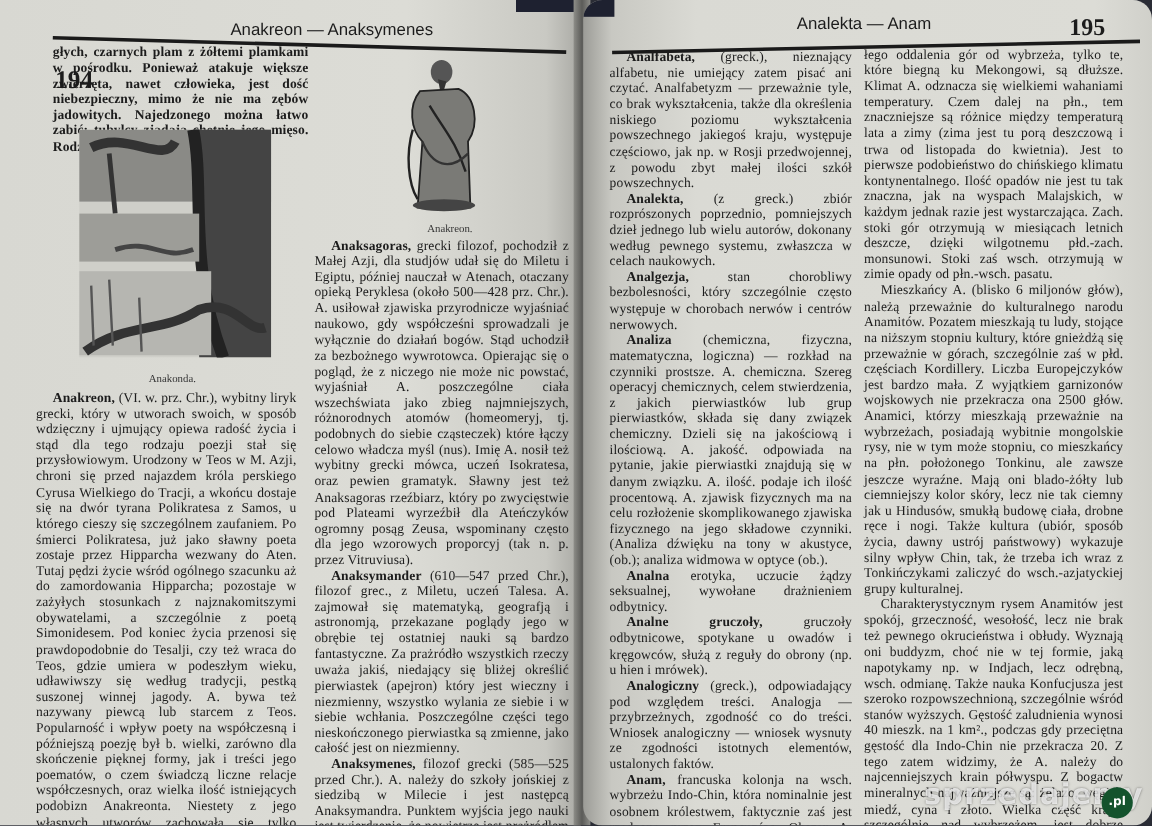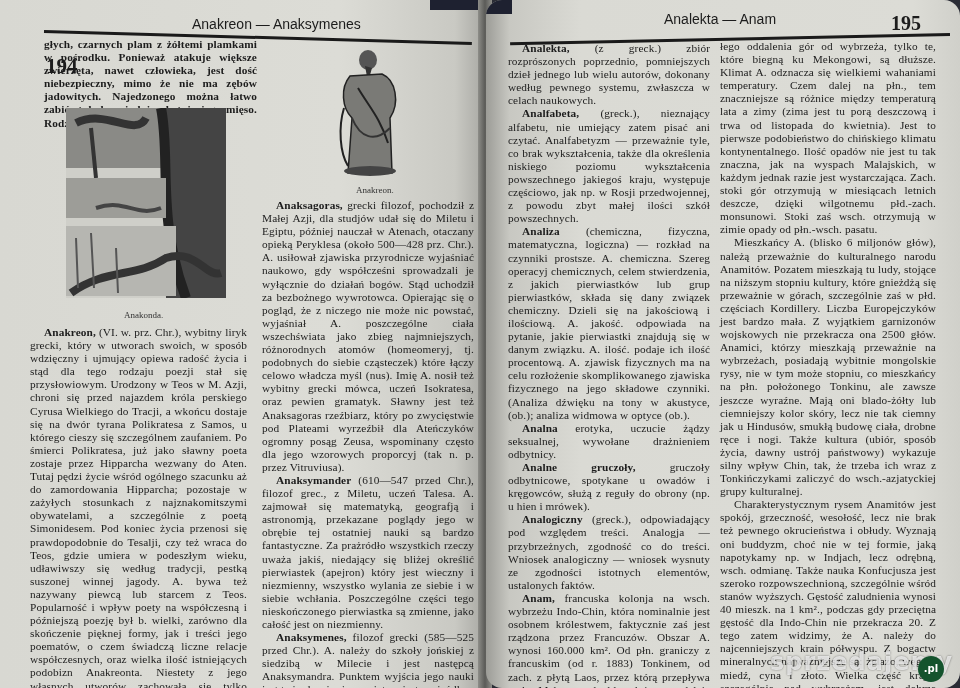--- a/index.html
+++ b/index.html
@@ -76,22 +76,23 @@
 
 <div class="spine"></div>
 
 <div class="page right">
   <div class="corner-dark" style="left:0;width:26px;height:14px;"></div>
   <div class="hdr" style="left:178px;top:11px;font-size:14px;font-weight:normal;font-family:'Liberation Sans',sans-serif;">Analekta — Anam</div>
   <div class="hdr" style="left:405px;top:12px;font-size:20px;">195</div>
   <div class="rule" style="left:24px;top:33px;width:440px;transform:rotate(-1.2deg);transform-origin:right;"></div>
 
   <div class="col" style="left:22px;top:42px;width:202px;">
+    <p><b>Analfabeta,</b><span> (greck.), nieznający alfabetu, nie umiejący zatem pisać ani czytać. Analfabetyzm — przeważnie tyle, co brak wykształcenia, także dla określenia niskiego poziomu wykształcenia powszechnego jakiegoś kraju, występuje częściowo, jak np. w Rosji przedwojennej, z powodu zbyt małej ilości szkół powszechnych.</span></p>
     <p><b>Analekta,</b><span> (z greck.) zbiór rozprószonych poprzednio, pomniejszych dzieł jednego lub wielu autorów, dokonany według pewnego systemu, zwłaszcza w celach naukowych.</span></p>
-    <p><b>Analfabeta,</b><span> (greck.), nieznający alfabetu, nie umiejący zatem pisać ani czytać. Analfabetyzm — przeważnie tyle, co brak wykształcenia, także dla określenia niskiego poziomu wykształcenia powszechnego jakiegoś kraju, występuje częściowo, jak np. w Rosji przedwojennej, z powodu zbyt małej ilości szkół powszechnych.</span></p>
+    <p><b>Analgezja,</b><span> stan chorobliwy bezbolesności, który szczególnie często występuje w chorobach nerwów i centrów nerwowych.</span></p>
     <p><b>Analiza</b><span> (chemiczna, fizyczna, matematyczna, logiczna) — rozkład na czynniki prostsze. A. chemiczna. Szereg operacyj chemicznych, celem stwierdzenia, z jakich pierwiastków lub grup pierwiastków, składa się dany związek chemiczny. Dzieli się na jakościową i ilościową. A. jakość. odpowiada na pytanie, jakie pierwiastki znajdują się w danym związku. A. ilość. podaje ich ilość procentową. A. zjawisk fizycznych ma na celu rozłożenie skomplikowanego zjawiska fizycznego na jego składowe czynniki. (Analiza dźwięku na tony w akustyce, (ob.); analiza widmowa w optyce (ob.).</span></p>
     <p><b>Analna</b><span> erotyka, uczucie żądzy seksualnej, wywołane drażnieniem odbytnicy.</span></p>
     <p><b>Analne gruczoły,</b><span> gruczoły odbytnicowe, spotykane u owadów i kręgowców, służą z reguły do obrony (np. u hien i mrówek).</span></p>
     <p><b>Analogiczny</b><span> (greck.), odpowiadający pod względem treści. Analogja — przybrzeżnych, zgodność co do treści. Wniosek analogiczny — wniosek wysnuty ze zgodności istotnych elementów, ustalonych faktów.</span></p>
     <p><b>Anam,</b><span> francuska kolonja na wsch. wybrzeżu Indo-Chin, która nominalnie jest osobnem królestwem, faktycznie zaś jest rządzona przez Francuzów. Obszar A. wynosi 160.000 km². Od płn. graniczy z francuskim (od r. 1883) Tonkinem, od zach. z płytą Laos, przez którą przepływa rzeka Mekong, od płd. z leżącą w delcie Mekongu Kochinchiną, a od wsch. z morzem Płd.-Chińskiem. Głównem pasmem górskiem tego kraju jest Kordillera Anamska, ciągnąca się z chińskiego kraju Yinnanu, która skręca między Songkoi a Mekongiem, na płd.-wsch., tworząc tu wsch. łańcuch Indo-chińskiego systemu górskiego. Aż do 14° szerokości płn. biegnie to pasmo w pewnej odległości od wybrzeża, które jest płaskie i nie bardzo rozwinięte. Dalej na płd. zmienia ono swój kierunek i wyginając się ku płd., zbliża się do wybrzeża, które jest też z tego powodu bardzo strome. Góry te osiągają w A. bardzo często wysokość ponad 2000 m., a miejscami wznoszą się nawet ponad 2500 m., na płd. jednak obniżają się. Są one prawdopodobnie starym kadłubem, który wznosi się powoli od zach. i opada ku wsch. terasami, urywając się nad morzem stromym brzegiem. Wielka ilość krótkich rzek przybrzeżnych biegnie na wsch. do morza. Po drugiej stronie działu wodnego, utworzonego właśnie przez Kordillerę, zbiera wody górskie Mekong. Na płd. rzeki biegnące ku morzu są krótkie, z powodu ma-</span></p>
   </div>
 
   <div class="col" style="left:234px;top:40px;width:216px;">
     <p class="cont">łego oddalenia gór od wybrzeża, tylko te, które biegną ku Mekongowi, są dłuższe. Klimat A. odznacza się wielkiemi wahaniami temperatury. Czem dalej na płn., tem znaczniejsze są różnice między temperaturą lata a zimy (zima jest tu porą deszczową i trwa od listopada do kwietnia). Jest to pierwsze podobieństwo do chińskiego klimatu kontynentalnego. Ilość opadów nie jest tu tak znaczna, jak na wyspach Malajskich, w każdym jednak razie jest wystarczająca. Zach. stoki gór otrzymują w miesiącach letnich deszcze, dzięki wilgotnemu płd.-zach. monsunowi. Stoki zaś wsch. otrzymują w zimie opady od płn.-wsch. pasatu.</p>
     <p>Mieszkańcy A. (blisko 6 miljonów głów), należą przeważnie do kulturalnego narodu Anamitów. Pozatem mieszkają tu ludy, stojące na niższym stopniu kultury, które gnieżdżą się przeważnie w górach, szczególnie zaś w płd. częściach Kordillery. Liczba Europejczyków jest bardzo mała. Z wyjątkiem garnizonów wojskowych nie przekracza ona 2500 głów. Anamici, którzy mieszkają przeważnie na wybrzeżach, posiadają wybitnie mongolskie rysy, nie w tym może stopniu, co mieszkańcy na płn. położonego Tonkinu, ale zawsze jeszcze wyraźne. Mają oni blado-żółty lub ciemniejszy kolor skóry, lecz nie tak ciemny jak u Hindusów, smukłą budowę ciała, drobne ręce i nogi. Także kultura (ubiór, sposób życia, dawny ustrój państwowy) wykazuje silny wpływ Chin, tak, że trzeba ich wraz z Tonkińczykami zaliczyć do wsch.-azjatyckiej grupy kulturalnej.</p>

